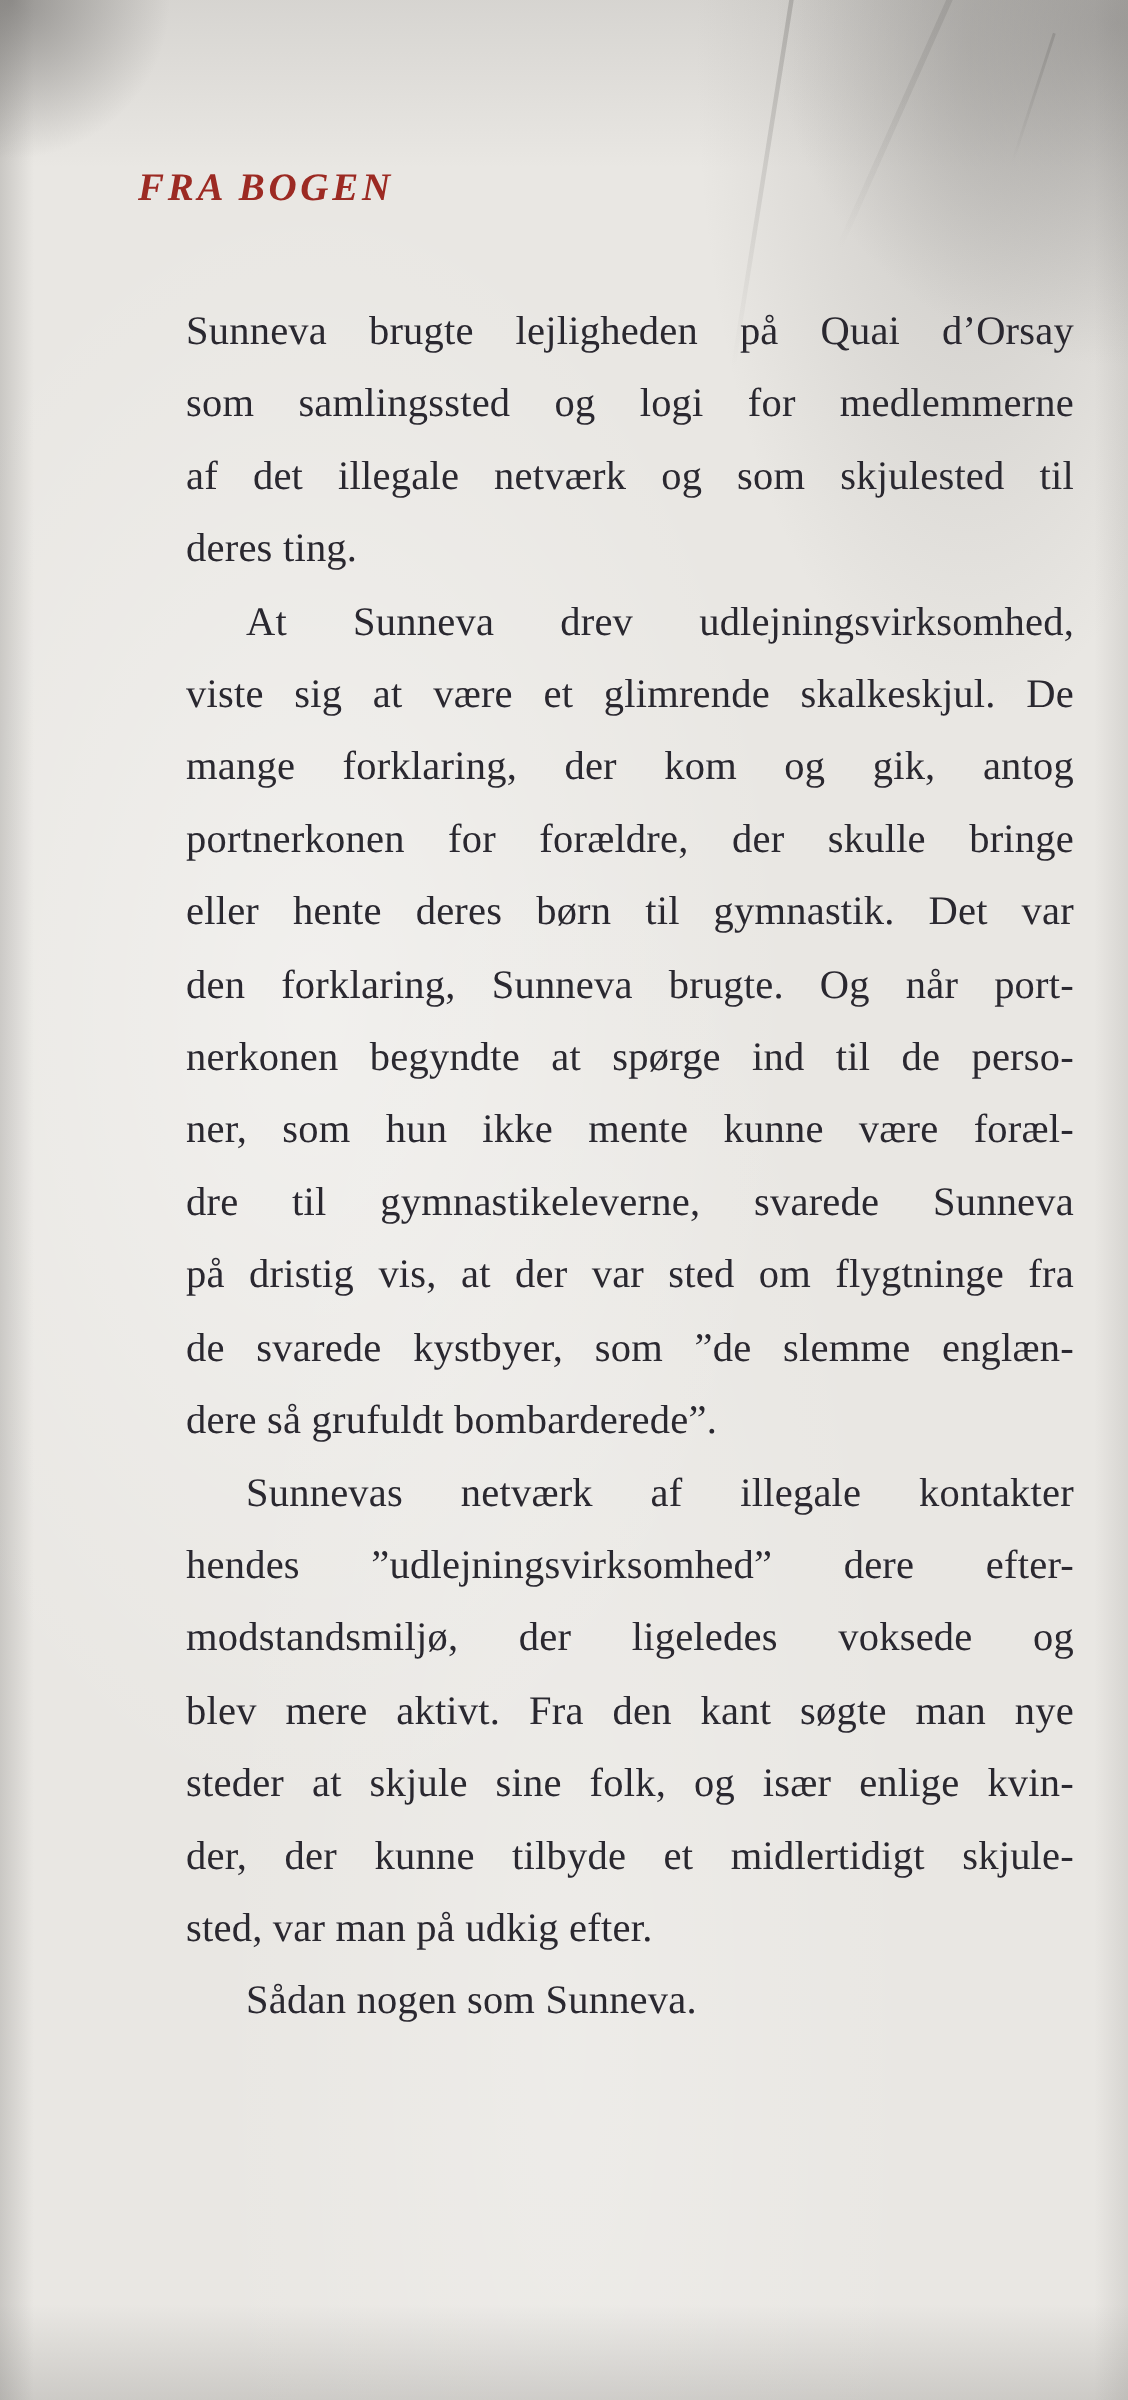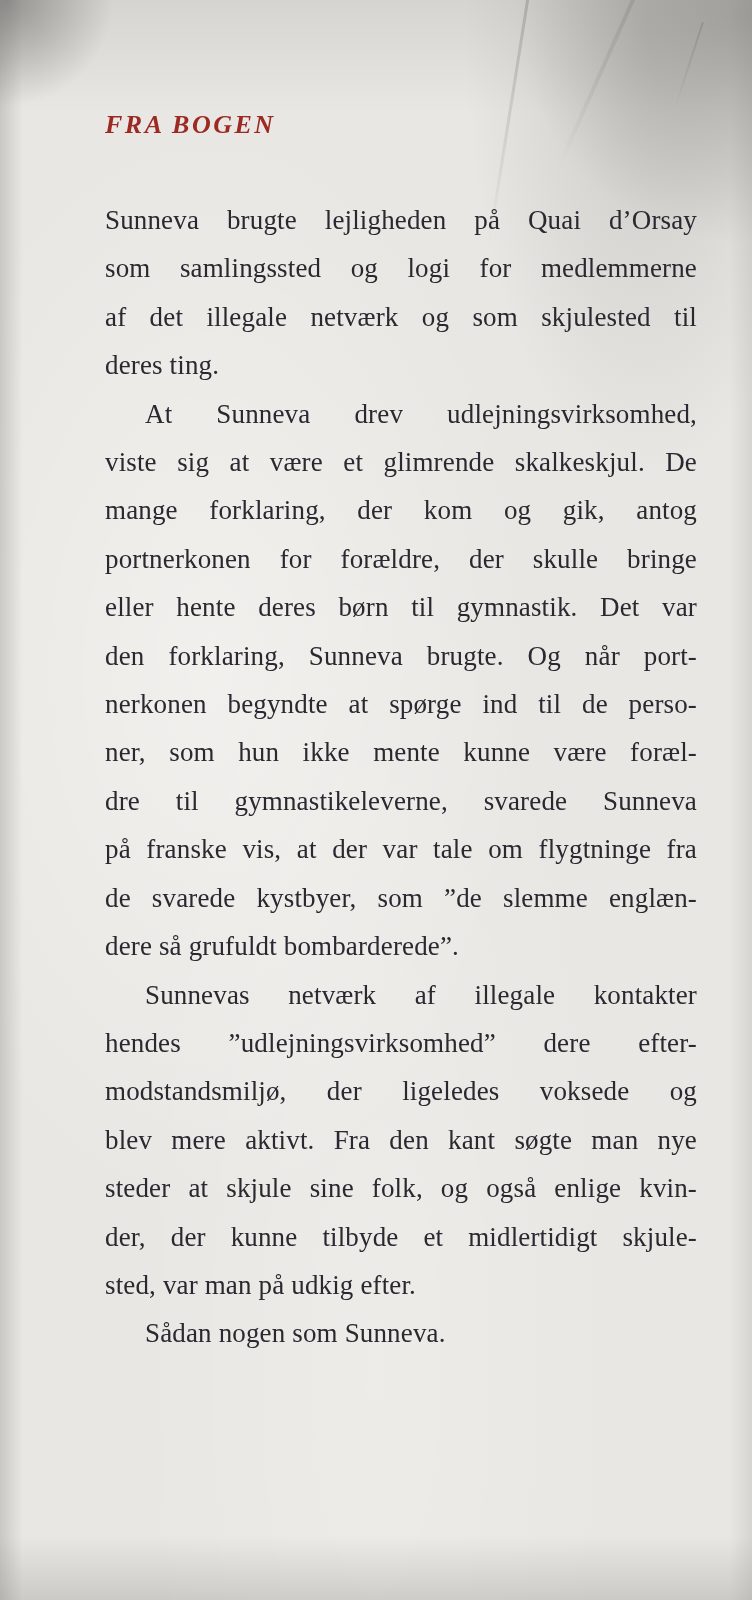--- a/index.html
+++ b/index.html
@@ -38,41 +38,42 @@
     transform: rotate(24deg);
     background: linear-gradient(rgba(128,126,123,0.35), rgba(128,126,123,0));
   }
   .crease-c {
     left: 688px; top: 20px; width: 2px; height: 90px;
     transform: rotate(18deg);
     background: linear-gradient(rgba(120,118,115,0.40), rgba(120,118,115,0));
   }
   .page {
     position: absolute;
-    left: 13px; top: 0;
+    left: 0; top: 0;
     width: 684px;
     height: 1600px;
     box-sizing: border-box;
     padding: 0 92px 0 92px;
   }
   .book-heading {
     margin-top: 110px;
     margin-bottom: 56px;
     font-style: italic;
     font-weight: 700;
     font-size: 26px;
     letter-spacing: 2.5px;
     color: var(--header-red, #9c2a23);
   }
   .body-text {
     width: 592px;
     color: var(--body-text, #2a2830);
     font-size: 27px;
     line-height: 48.4px;
     letter-spacing: 0.15px;
+    margin-left: 32px;
   }
   .para { margin: 0; }
   .line {
     text-align: justify;
     text-align-last: justify;
     white-space: nowrap;
   }
   .line.last {
     text-align-last: left;
   }
@@ -99,30 +100,30 @@
       <div class="para indent">
         <div class="line first">At Sunneva drev udlejningsvirksomhed,</div>
         <div class="line">viste sig at være et glimrende skalkeskjul. De</div>
         <div class="line">mange forklaring, der kom og gik, antog</div>
         <div class="line">portnerkonen for forældre, der skulle bringe</div>
         <div class="line">eller hente deres børn til gymnastik. Det var</div>
         <div class="line">den forklaring, Sunneva brugte. Og når port-</div>
         <div class="line">nerkonen begyndte at spørge ind til de perso-</div>
         <div class="line">ner, som hun ikke mente kunne være foræl-</div>
         <div class="line">dre til gymnastikeleverne, svarede Sunneva</div>
-        <div class="line">på franske vis, at der var tale om flygtninge fra</div>
+        <div class="line">på dristig vis, at der var sted om flygtninge fra</div>
         <div class="line">de svarede kystbyer, som ”de slemme englæn-</div>
         <div class="line last">dere så grufuldt bombarderede”.</div>
       </div>
       <div class="para indent">
         <div class="line first">Sunnevas netværk af illegale kontakter</div>
         <div class="line">hendes ”udlejningsvirksomhed” dere efter-</div>
         <div class="line">modstandsmiljø, der ligeledes voksede og</div>
         <div class="line">blev mere aktivt. Fra den kant søgte man nye</div>
-        <div class="line">steder at skjule sine folk, og også enlige kvin-</div>
+        <div class="line">steder at skjule sine folk, og især enlige kvin-</div>
         <div class="line">der, der kunne tilbyde et midlertidigt skjule-</div>
         <div class="line last">sted, var man på udkig efter.</div>
       </div>
       <div class="para indent">
         <div class="line first last">Sådan nogen som Sunneva.</div>
       </div>
     </div>
 </div>
 
 </body></html>

